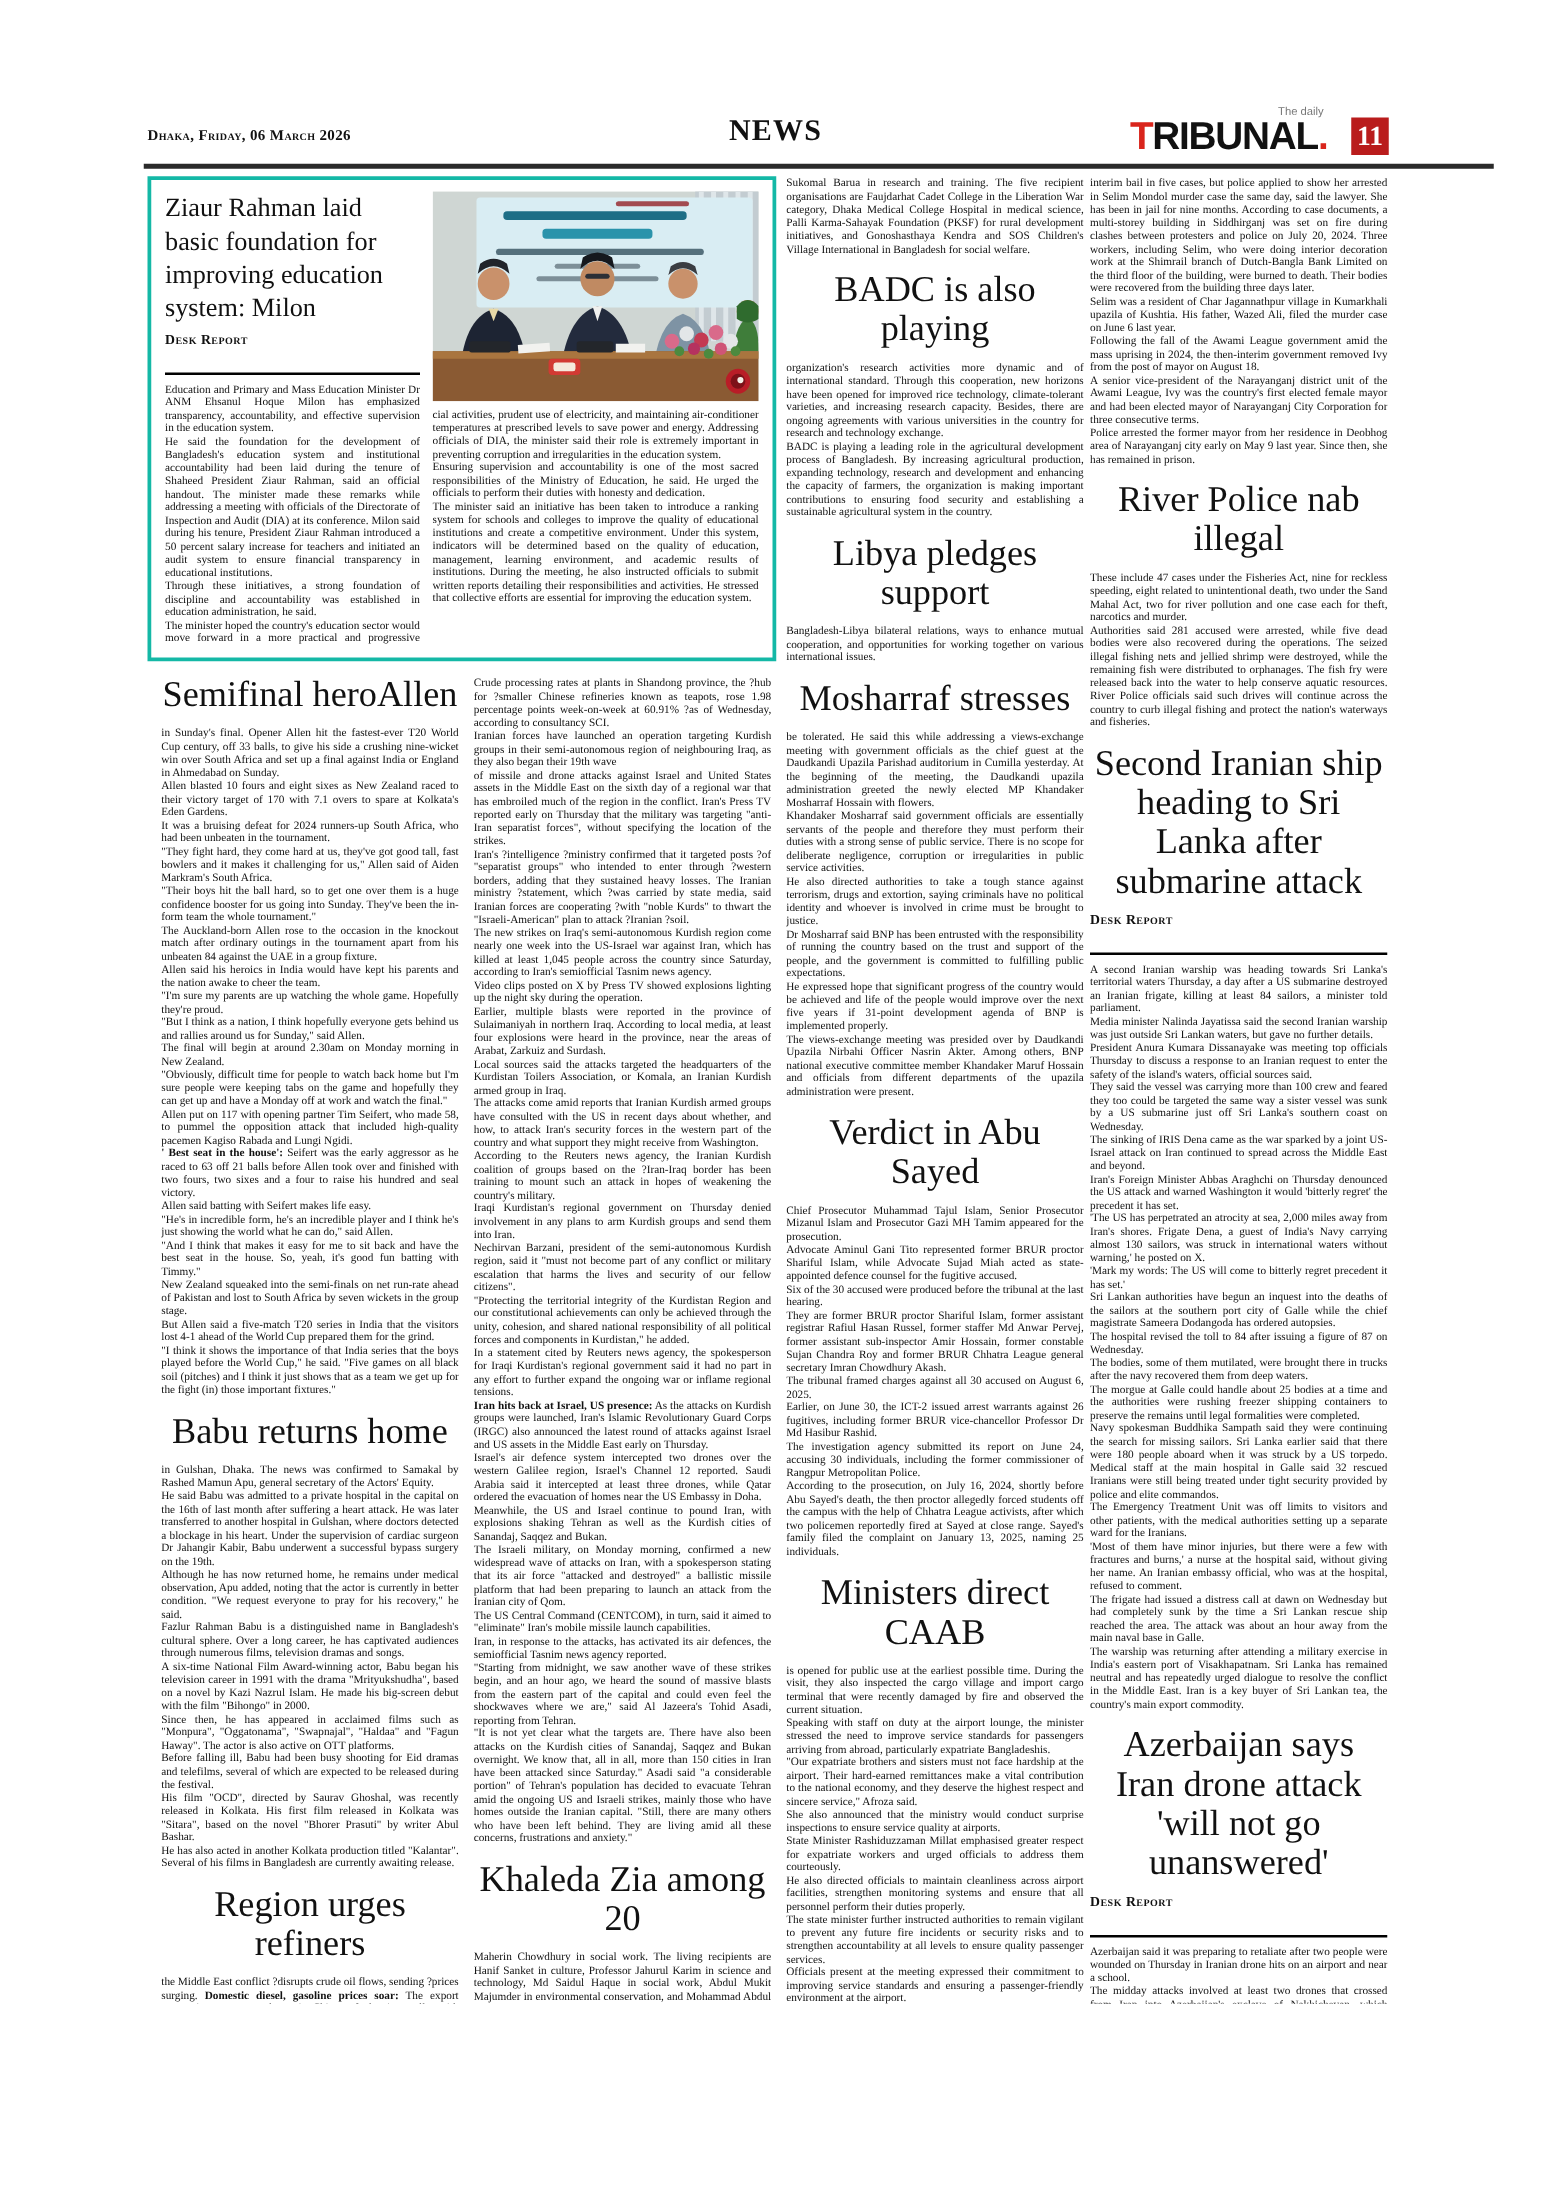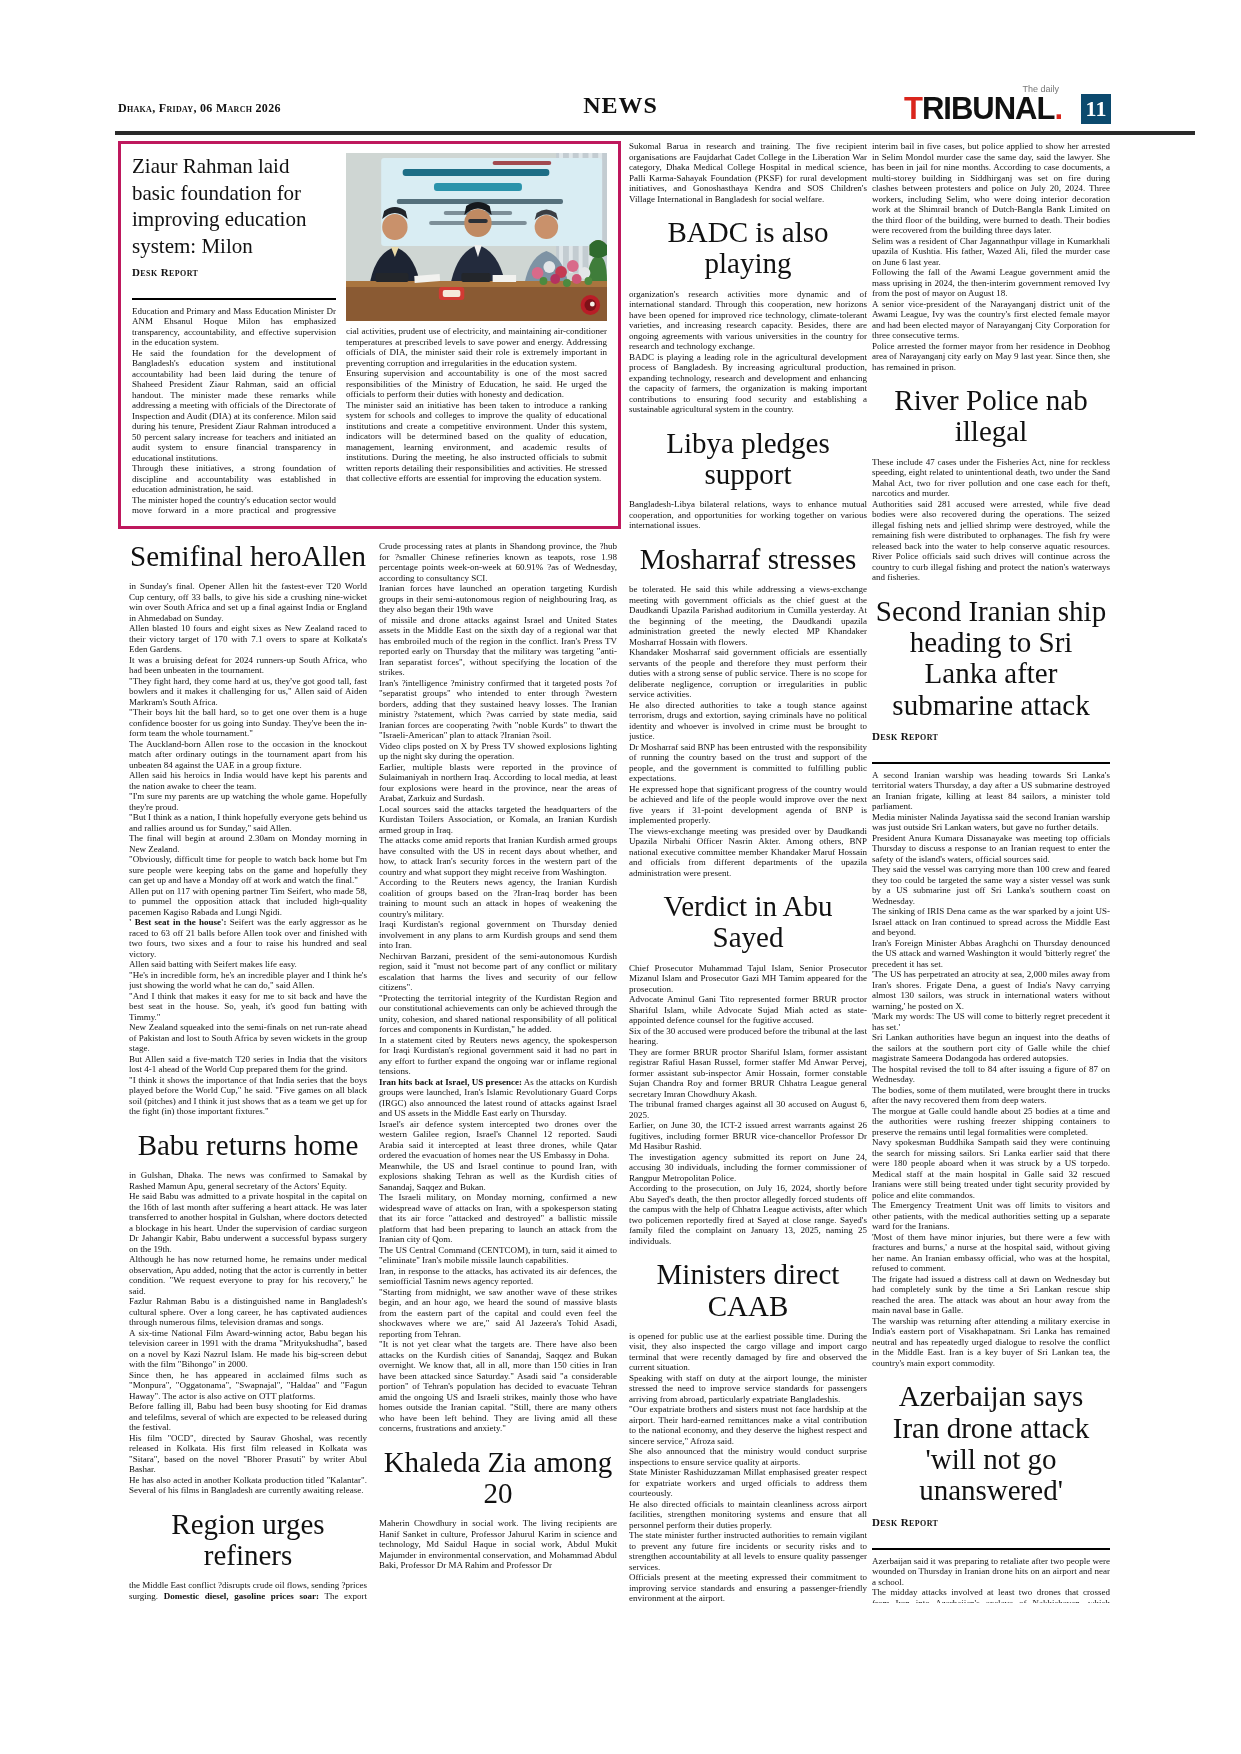--- a/index.html
+++ b/index.html
@@ -11,26 +11,26 @@
   .section-title{position:absolute;left:0;right:0;top:92px;text-align:center;
                  font-size:24px;font-weight:700;letter-spacing:1px;}
   .masthead{position:absolute;top:84px;right:130px;width:210px;text-align:right;}
   .masthead .tagline{font-family:"Liberation Sans",sans-serif;font-size:9px;color:#777;
                      margin-right:52px;display:block;line-height:10px;}
   .mastrow{display:flex;align-items:center;justify-content:flex-end;gap:19px;}
   .brand{font-family:"Liberation Sans",sans-serif;font-weight:900;font-size:31px;
          line-height:30px;letter-spacing:-1px;color:#111;}
   .brand .t-red{color:#d9251c;}
   .brand .l-red{color:#d9251c;}
-  .pagebox{width:30px;height:30px;background:#0c4a6e;color:#fff;text-align:center;
+  .pagebox{width:30px;height:30px;background:#b91c1c;color:#fff;text-align:center;
            font-family:"Liberation Serif",serif;font-weight:700;font-size:22px;line-height:30px;}
   .headrule{position:absolute;left:115px;top:131px;width:1080px;height:4px;background:#2a2a2a;}
   
   .edu-box{position:absolute;left:118px;top:141px;width:503px;height:388px;
-           border:3px solid #be185d;box-sizing:border-box;padding:9px 11px;overflow:hidden;}
+           border:3px solid #14b8a6;box-sizing:border-box;padding:9px 11px;overflow:hidden;}
   .edu-grid{display:flex;gap:10px;height:100%;}
   .edu-left{width:204px;flex:none;overflow:hidden;}
   .edu-right{flex:1;overflow:hidden;}
   .edu-head{font-size:21px;line-height:1.27;font-weight:400;margin:0 0 6px 0;}
   .kicker{font-weight:700;font-size:11px;font-variant:small-caps;letter-spacing:.4px;
           border-bottom:2.5px solid #000;padding-bottom:20px;margin:2px 0 6px 0;}
   .body{font-size:9px;line-height:10.5px;text-align:justify;}
   .body p{margin:0;}
   .body b{font-weight:700;}
   .photo{width:100%;height:168px;margin-bottom:5px;display:block;}
@@ -200,20 +200,21 @@
     </article>
   </div>
 
   <div class="col" id="col2">
     <article>
       <div class="body">
           <p>Crude processing rates at plants in Shandong province, the ?hub for ?smaller Chinese refineries known as teapots, rose 1.98 percentage points week-on-week at 60.91% ?as of Wednesday, according to consultancy SCI.</p>
           <p>Iranian forces have launched an operation targeting Kurdish groups in their semi-autonomous region of neighbouring Iraq, as they also began their 19th wave</p>
           <p>of missile and drone attacks against Israel and United States assets in the Middle East on the sixth day of a regional war that has embroiled much of the region in the conflict. Iran's Press TV reported early on Thursday that the military was targeting "anti-Iran separatist forces", without specifying the location of the strikes.</p>
           <p>Iran's ?intelligence ?ministry confirmed that it targeted posts ?of "separatist groups" who intended to enter through ?western borders, adding that they sustained heavy losses. The Iranian ministry ?statement, which ?was carried by state media, said Iranian forces are cooperating ?with "noble Kurds" to thwart the "Israeli-American" plan to attack ?Iranian ?soil.</p>
+          <p>The new strikes on Iraq's semi-autonomous Kurdish region come nearly one week into the US-Israel war against Iran, which has killed at least 1,045 people across the country since Saturday, according to Iran's semiofficial Tasnim news agency.</p>
           <p>Video clips posted on X by Press TV showed explosions lighting up the night sky during the operation.</p>
           <p>Earlier, multiple blasts were reported in the province of Sulaimaniyah in northern Iraq. According to local media, at least four explosions were heard in the province, near the areas of Arabat, Zarkuiz and Surdash.</p>
           <p>Local sources said the attacks targeted the headquarters of the Kurdistan Toilers Association, or Komala, an Iranian Kurdish armed group in Iraq.</p>
           <p>The attacks come amid reports that Iranian Kurdish armed groups have consulted with the US in recent days about whether, and how, to attack Iran's security forces in the western part of the country and what support they might receive from Washington.</p>
           <p>According to the Reuters news agency, the Iranian Kurdish coalition of groups based on the ?Iran-Iraq border has been training to mount such an attack in hopes of weakening the country's military.</p>
           <p>Iraqi Kurdistan's regional government on Thursday denied involvement in any plans to arm Kurdish groups and send them into Iran.</p>
           <p>Nechirvan Barzani, president of the semi-autonomous Kurdish region, said it "must not become part of any conflict or military escalation that harms the lives and security of our fellow citizens".</p>
           <p>"Protecting the territorial integrity of the Kurdistan Region and our constitutional achievements can only be achieved through the unity, cohesion, and shared national responsibility of all political forces and components in Kurdistan," he added.</p>
           <p>In a statement cited by Reuters news agency, the spokesperson for Iraqi Kurdistan's regional government said it had no part in any effort to further expand the ongoing war or inflame regional tensions.</p>
           <p><b>Iran hits back at Israel, US presence:</b><span> As the attacks on Kurdish groups were launched, Iran's Islamic Revolutionary Guard Corps (IRGC) also announced the latest round of attacks against Israel and US assets in the Middle East early on Thursday.</span></p>

